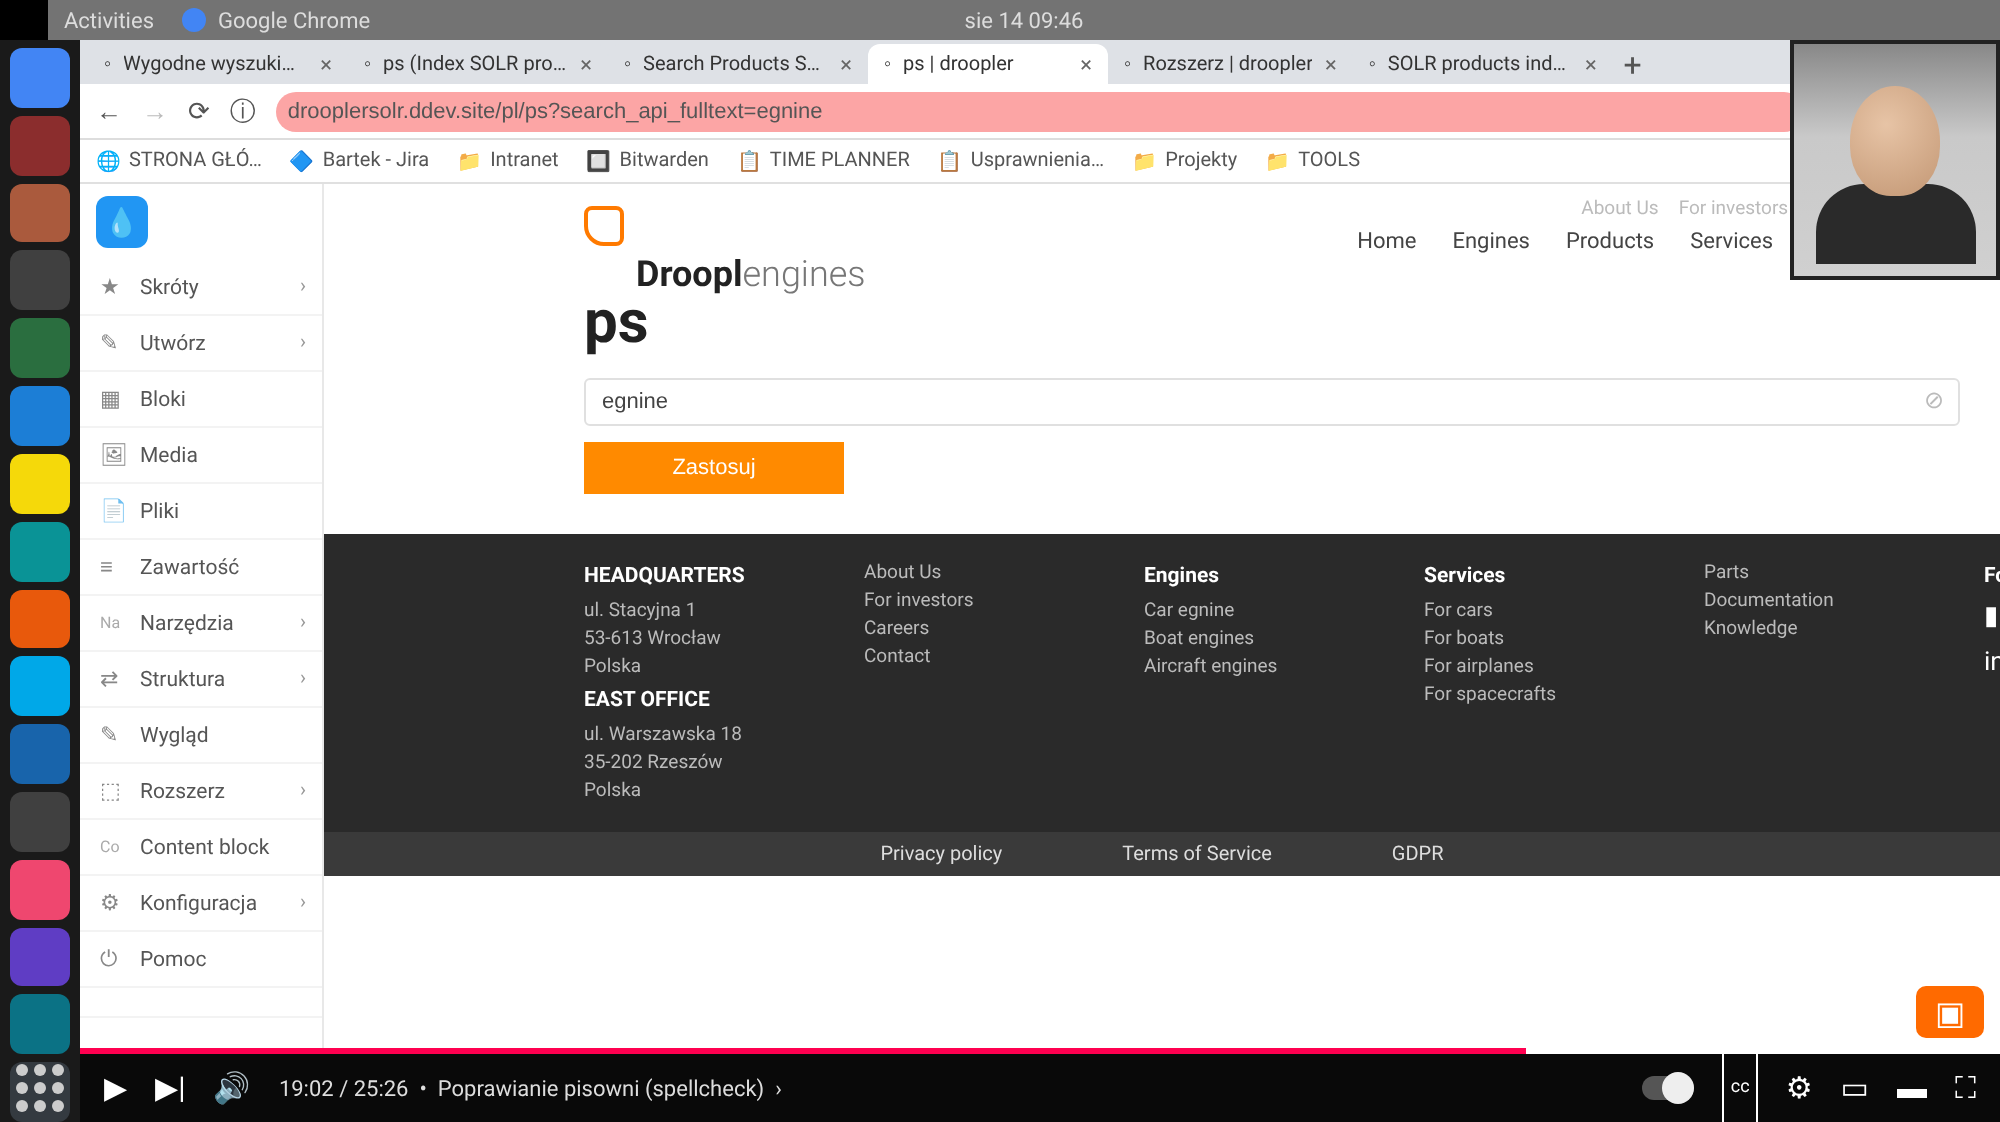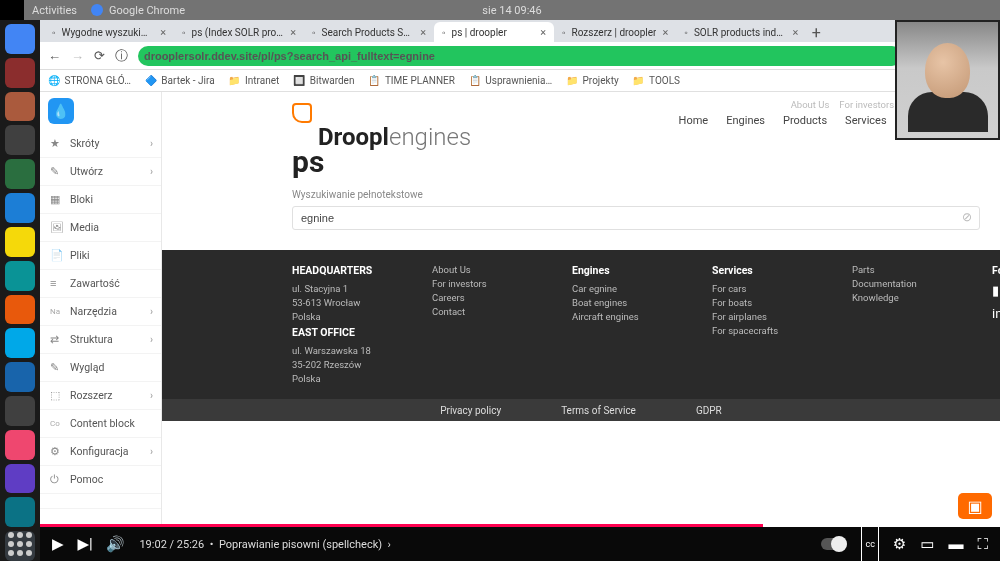--- a/index.html
+++ b/index.html
@@ -48,21 +48,21 @@
   .tab .tclose { margin-left: auto; font-size: 11px; color: #666; }
   .tab-plus { width: 20px; text-align: center; color: #555; font-size: 16px; }
 
   .toolbar {
     height: 28px; background: #fff; border-bottom: 1px solid #ddd;
     display: flex; align-items: center; padding: 0 8px; gap: 10px; color: #555;
   }
   .toolbar .tbico { font-size: 13px; cursor: pointer; }
   .toolbar .addr {
     flex: 1; height: 20px; border: none; outline: none; font-size: 11px; color: #555; padding: 0 6px;
-    background: #22c55e; border-radius: 12px; font-weight: bold;
+    background: #fca5a5; border-radius: 12px;
   }
   .toolbar .right { display: flex; gap: 8px; align-items: center; }
   .toolbar .newbad { width: 20px; height: 14px; background: #f4b400; border-radius: 3px; font-size: 8px; display: flex; align-items: center; justify-content: center; color: #000; }
 
   .bookmarks {
     height: 22px; background: #fff; border-bottom: 1px solid #e0e0e0;
     display: flex; align-items: center; padding: 0 8px; gap: 14px; color: #555; font-size: 10px;
   }
   .bookmarks .bm { display: flex; align-items: center; gap: 4px; }
   .bookmarks .bm .bmico { font-size: 10px; }
@@ -87,21 +87,21 @@
   .smitem .smi { width: 12px; color: #888; font-size: 11px; }
 
   
   .content { position: absolute; left: 122px; right: 0; top: 0; bottom: 0; overflow: hidden; }
 
   .brandrow {
     height: 42px; display: flex; align-items: center; padding: 0 20px 0 130px; justify-content: space-between;
   }
   .brand { display: flex; align-items: center; gap: 6px; }
   .brand .bico { width: 20px; height: 20px; border: 2px solid #ff7a00; border-radius: 4px 4px 4px 10px; }
-  .brand .btxt { font-size: 24px; margin-top: 48px; }
+  .brand .btxt { font-size: 18px; margin-top: 48px; }
   .brand .btxt .bold { font-weight: 700; color: #222; }
   .brand .btxt .thin { font-weight: 300; color: #777; }
   .topnavwrap { text-align: right; }
   .tinynav { font-size: 9.5px; color: #bbb; margin-bottom: 4px; }
   .tinynav span { margin-left: 10px; }
   .mainnav { font-size: 11px; color: #444; }
   .mainnav span { margin-left: 18px; }
   .mainnav .active { font-weight: 600; }
 
   .searcharea { padding: 10px 20px 20px 130px; }
@@ -385,25 +385,25 @@
           </span>
         </div>
         <div class="topnavwrap">
           <div class="tinynav" id="tinynav"><span>About Us</span><span>For investors</span><span>Careers</span><span>Contact</span></div>
           <div class="mainnav" id="mainnav"><span>Home</span><span>Engines</span><span>Products</span><span>Services</span><span class="active">Documentation</span></div>
         </div>
       </div>
 
       <div class="searcharea">
         <h1>ps</h1>
-        <div class="lab">Wyszukiwanie pełnotekstowe</div>
         <div class="inwrap">
           <input class="sinput" value="egnine" style="">
           <span class="clear">⊘</span>
         </div>
+        <button class="apply">Zastosuj</button>
       </div>
 
       <div class="footer" id="footer">
         <div class="col">
           <h4>HEADQUARTERS</h4>
           <div id="hqlines">
               <div class="fline">ul. Stacyjna 1</div>
               <div class="fline">53-613 Wrocław</div>
               <div class="fline">Polska</div>
             </div>

